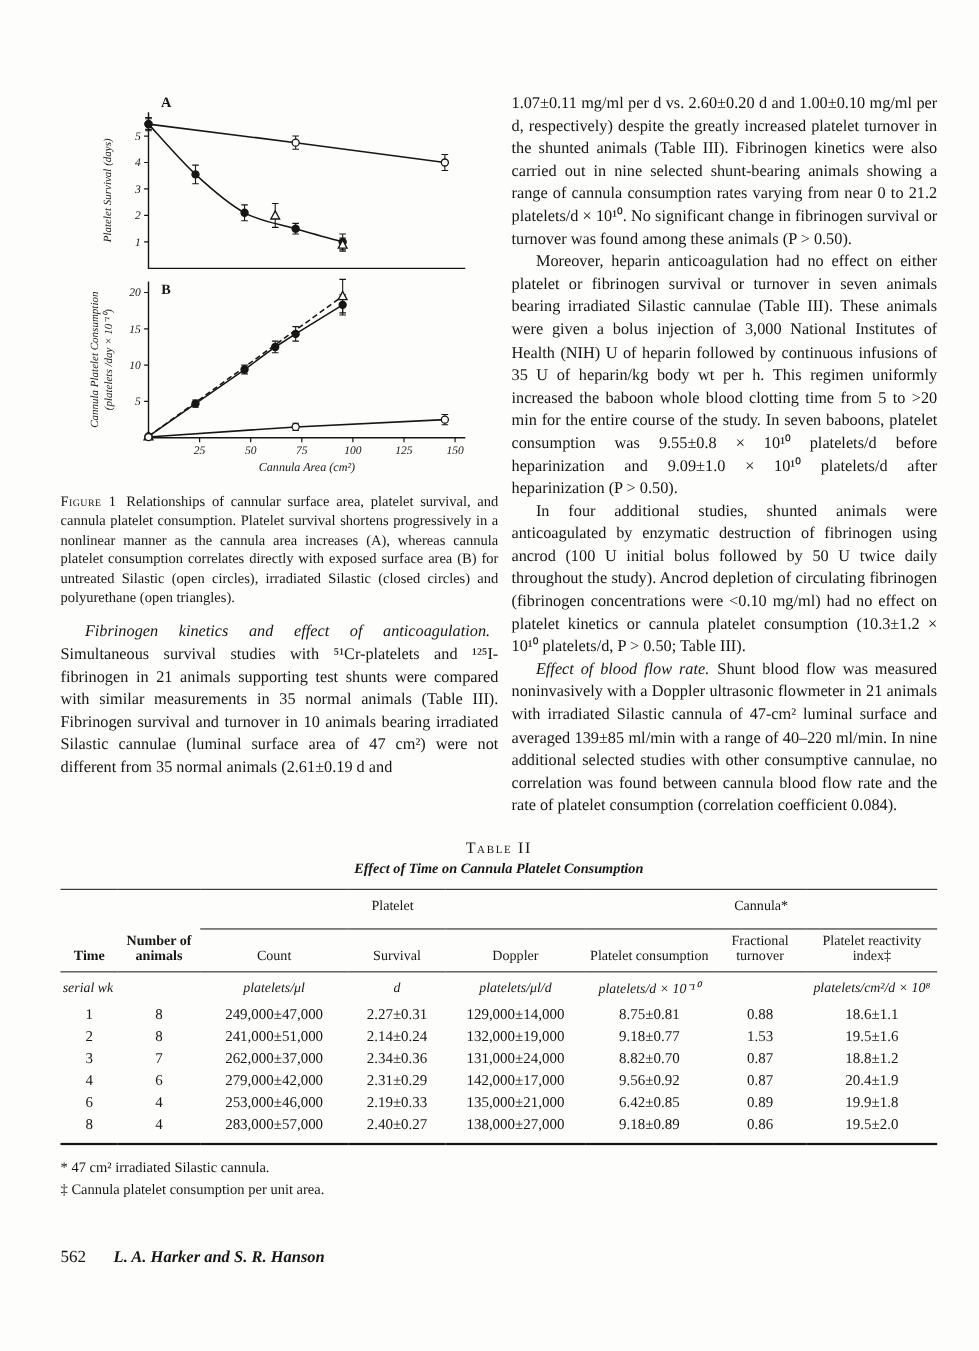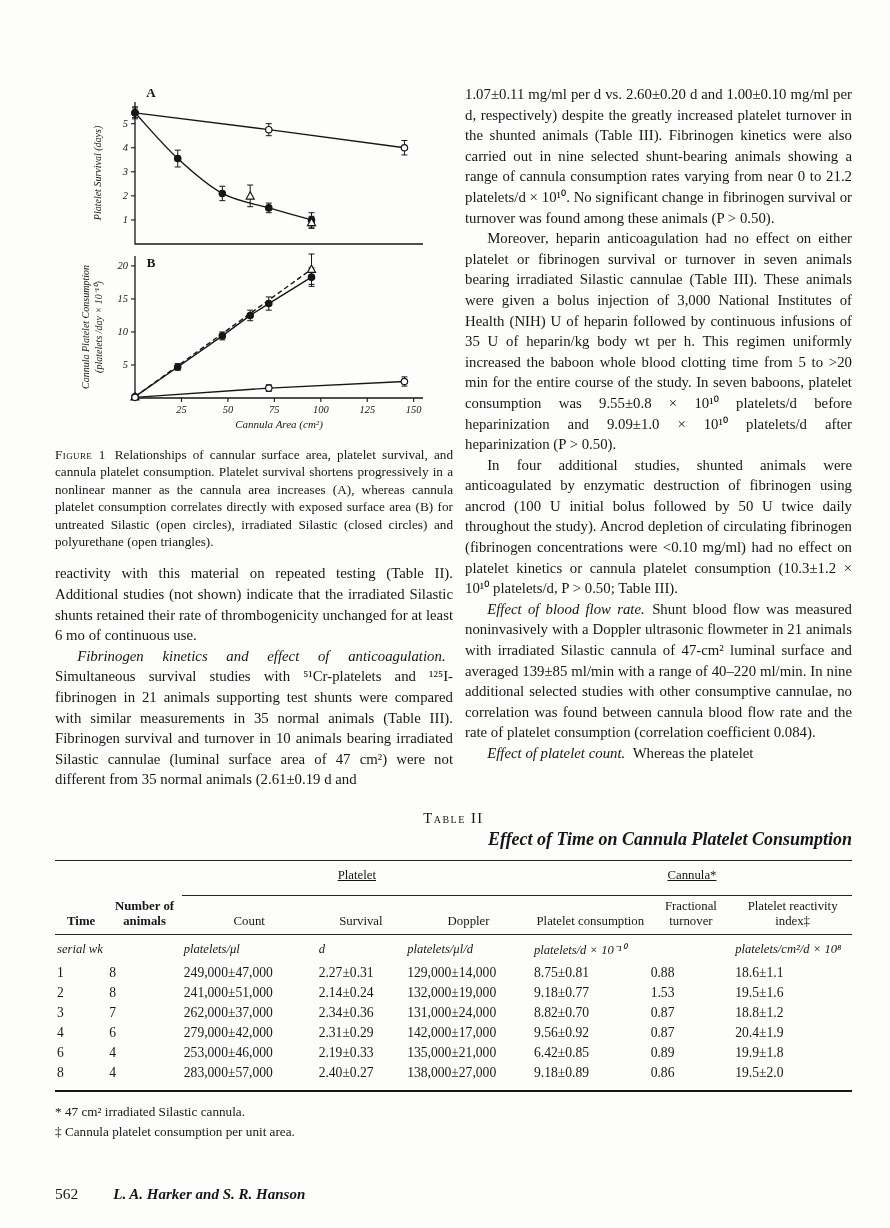--- a/index.html
+++ b/index.html
@@ -17,33 +17,33 @@
   .fig-wrap{margin-left:12px;}
   .fig-caption{font-size:13.2px;line-height:17.4px;text-align:justify;margin:6px 0 0 0;}
   .smallcaps{font-variant:small-caps;letter-spacing:.4px;margin-right:9px;}
   .paras{margin-top:13px;}
   .body-p{font-size:14.8px;line-height:20.6px;text-align:justify;margin:0;}
   .body-p.indent{text-indent:1.5em;}
   .lead{font-style:italic;}
   
   .table-section{margin-top:20px;}
   .table-label{text-align:center;font-variant:small-caps;letter-spacing:1.5px;font-size:14.6px;margin:0;}
-  .table-title{text-align:right;font-style:italic;font-weight:600;font-size:18px;margin:2px 0 10px 0;}
+  .table-title{text-align:center;font-style:italic;font-weight:600;font-size:13px;margin:2px 0 10px 0;}
   table.data{width:100%;border-collapse:collapse;border-top:1.4px solid #262626;border-bottom:2.4px solid #161616;}
   table.data th{font-weight:normal;font-size:12.8px;line-height:14.5px;padding:3px 2px 6px 2px;text-align:center;}
   table.data th.rspan{vertical-align:bottom;border-bottom:1.3px solid #262626;font-weight:bold;}
-  table.data th.group{border-bottom:1.1px solid #262626;padding-top:7px;padding-bottom:13px;text-decoration:underline;}
+  table.data th.group{border-bottom:1.1px solid #262626;padding-top:7px;padding-bottom:13px;}
   table.data th.sub{vertical-align:bottom;border-bottom:1.3px solid #262626;}
-  table.data td{font-size:13.6px;padding:2px 2px;}
+  table.data td{font-size:13.6px;text-align:center;padding:2px 2px;}
   table.data tr.units td{font-style:italic;font-size:12.6px;padding:6px 2px 5px 2px;}
   table.data tr.units td:first-child{text-align:left;}
   table.data tr.last td{padding-bottom:9px;}
   .footnotes{margin-top:10px;}
   .footnotes p{font-size:13.2px;line-height:19px;margin:1px 0;}
-  .footer{display:flex;align-items:baseline;gap:35px;margin-top:44px;}
+  .footer{display:flex;align-items:baseline;gap:25px;margin-top:44px;}
   .pagenum{font-size:15.5px;}
   .running{font-style:italic;font-weight:bold;font-size:15px;}
   svg text{fill:#161616;}
   svg .axline{stroke:#161616;stroke-width:1.3;fill:none;}
 </style>
 </head>
 <body>
 
 <div class="page">
 
@@ -131,32 +131,30 @@
             <path d="M68,313.33953488372094 L201.78064516129032,304.09302325581393 L337.41935483870964,297.48837209302326" fill="none" stroke="#161616" stroke-width="1.4" stroke-dasharray="none"></path>
             <path d="M198.78064516129032,300.7906976744186 L204.78064516129032,300.7906976744186 M201.78064516129032,300.7906976744186 L201.78064516129032,307.3953488372093 M198.78064516129032,307.3953488372093 L204.78064516129032,307.3953488372093" stroke="#161616" stroke-width="1" fill="none"></path>
             <path d="M334.41935483870964,292.86511627906975 L340.41935483870964,292.86511627906975 M337.41935483870964,292.86511627906975 L337.41935483870964,302.11162790697676 M334.41935483870964,302.11162790697676 L340.41935483870964,302.11162790697676" stroke="#161616" stroke-width="1" fill="none"></path>
             <circle cx="68" cy="313.33953488372094" r="3.2" fill="#fdfdfb" stroke="#161616" stroke-width="1.2"></circle>
             <circle cx="201.78064516129032" cy="304.09302325581393" r="3.2" fill="#fdfdfb" stroke="#161616" stroke-width="1.2"></circle>
             <circle cx="337.41935483870964" cy="297.48837209302326" r="3.2" fill="#fdfdfb" stroke="#161616" stroke-width="1.2"></circle>
           </svg>
       </div>
       <p class="fig-caption"><span class="smallcaps">Figure 1</span><span>Relationships of cannular surface area, platelet survival, and cannula platelet consumption. Platelet survival shortens progressively in a nonlinear manner as the cannula area increases (A), whereas cannula platelet consumption correlates directly with exposed surface area (B) for untreated Silastic (open circles), irradiated Silastic (closed circles) and polyurethane (open triangles).</span></p>
       <div class="paras" id="left-paras">
-          <p class="body-p">reactivity with this material on repeated testing (Table II). Additional studies (not shown) indicate that the irradiated Silastic shunts retained their rate of thrombogenicity unchanged for at least 6 mo of continuous use.</p>
           <p class="body-p indent"><span class="lead">Fibrinogen kinetics and effect of anticoagulation. </span>Simultaneous survival studies with ⁵¹Cr-platelets and ¹²⁵I-fibrinogen in 21 animals supporting test shunts were compared with similar measurements in 35 normal animals (Table III). Fibrinogen survival and turnover in 10 animals bearing irradiated Silastic cannulae (luminal surface area of 47 cm²) were not different from 35 normal animals (2.61±0.19 d and</p>
         </div>
     </div>
 
     <div class="col-right">
       <div class="paras" id="right-paras" style="margin-top:0">
           <p class="body-p">1.07±0.11 mg/ml per d vs. 2.60±0.20 d and 1.00±0.10 mg/ml per d, respectively) despite the greatly increased platelet turnover in the shunted animals (Table III). Fibrinogen kinetics were also carried out in nine selected shunt-bearing animals showing a range of cannula consumption rates varying from near 0 to 21.2 platelets/d × 10¹⁰. No significant change in fibrinogen survival or turnover was found among these animals (P &gt; 0.50).</p>
           <p class="body-p indent">Moreover, heparin anticoagulation had no effect on either platelet or fibrinogen survival or turnover in seven animals bearing irradiated Silastic cannulae (Table III). These animals were given a bolus injection of 3,000 National Institutes of Health (NIH) U of heparin followed by continuous infusions of 35 U of heparin/kg body wt per h. This regimen uniformly increased the baboon whole blood clotting time from 5 to &gt;20 min for the entire course of the study. In seven baboons, platelet consumption was 9.55±0.8 × 10¹⁰ platelets/d before heparinization and 9.09±1.0 × 10¹⁰ platelets/d after heparinization (P &gt; 0.50).</p>
           <p class="body-p indent">In four additional studies, shunted animals were anticoagulated by enzymatic destruction of fibrinogen using ancrod (100 U initial bolus followed by 50 U twice daily throughout the study). Ancrod depletion of circulating fibrinogen (fibrinogen concentrations were &lt;0.10 mg/ml) had no effect on platelet kinetics or cannula platelet consumption (10.3±1.2 × 10¹⁰ platelets/d, P &gt; 0.50; Table III).</p>
           <p class="body-p indent"><span class="lead">Effect of blood flow rate. </span>Shunt blood flow was measured noninvasively with a Doppler ultrasonic flowmeter in 21 animals with irradiated Silastic cannula of 47-cm² luminal surface and averaged 139±85 ml/min with a range of 40–220 ml/min. In nine additional selected studies with other consumptive cannulae, no correlation was found between cannula blood flow rate and the rate of platelet consumption (correlation coefficient 0.084).</p>
-          <p class="body-p indent"><span class="lead">Effect of platelet count. </span>Whereas the platelet</p>
         </div>
     </div>
 
   </div>
 
   <div class="table-section">
     <p class="table-label">Table II</p>
     <p class="table-title">Effect of Time on Cannula Platelet Consumption</p>
     <table class="data" id="data-table">
       <colgroup>

